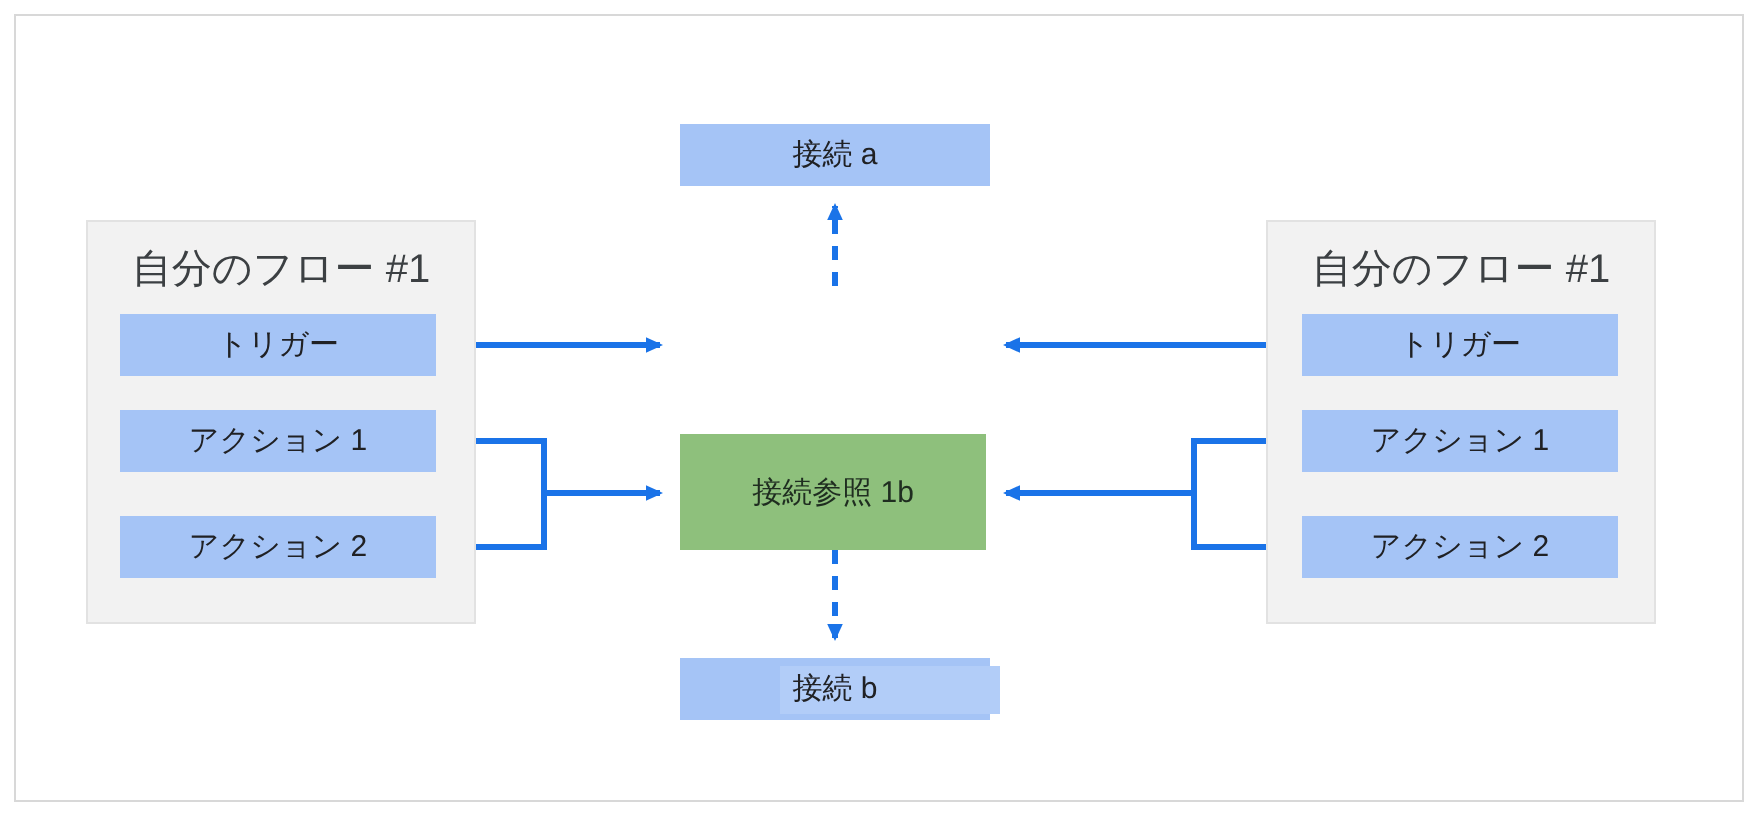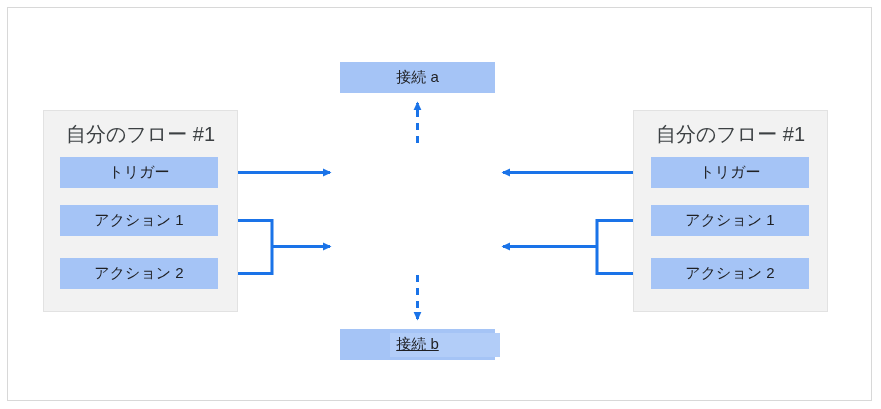--- a/index.html
+++ b/index.html
@@ -53,21 +53,20 @@
     justify-content: center;
     font-size: 15px;
     color: #202124;
     white-space: nowrap;
   }
   .node.blue {
     background: #a5c4f6;
   }
   .node.blue-light {
     background: #a5c4f6;
-    text-decoration: underline;
   }
   .node.green {
     background: #8ec07c;
     font-size: 15px;
     color: #1f2d20;
   }
   .node-inner-highlight {
     position: absolute;
     left: 50px;
     top: 4px;
@@ -142,20 +141,23 @@
   <div class="node blue conn-a">
     <span class="node-label">接続 a</span>
   </div>
 
   <div class="node blue-light conn-b">
     <div class="node-inner-highlight"></div>
     <span class="node-label">接続 b</span>
   </div>
 
 
+  <div class="node green ref-b">
+    <span class="node-label">接続参照 1b</span>
+  </div>
 
   <div class="flow-panel panel-left">
     <div class="panel-title">自分のフロー #1</div>
   </div>
   <div class="node blue l-trigger">
     <span class="node-label">トリガー</span>
   </div>
   <div class="node blue l-action1">
     <span class="node-label">アクション 1</span>
   </div>

